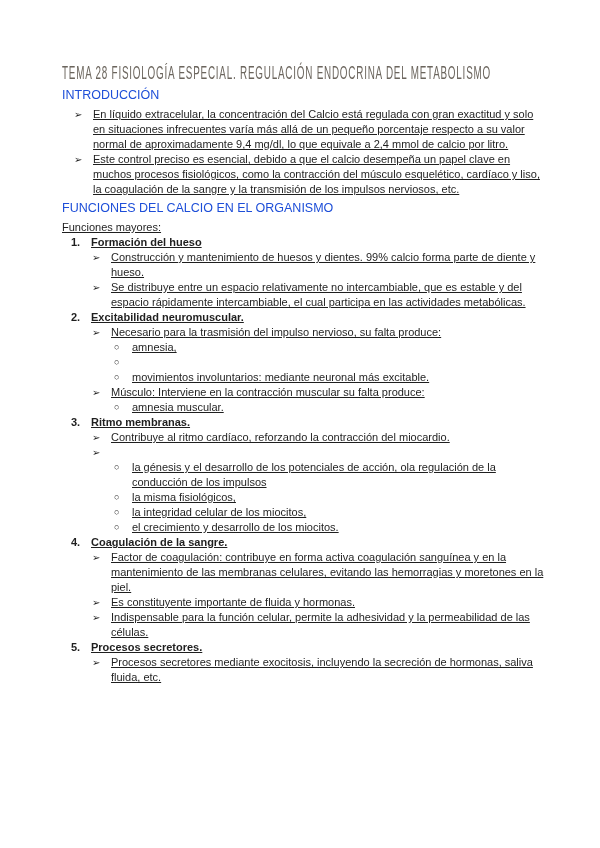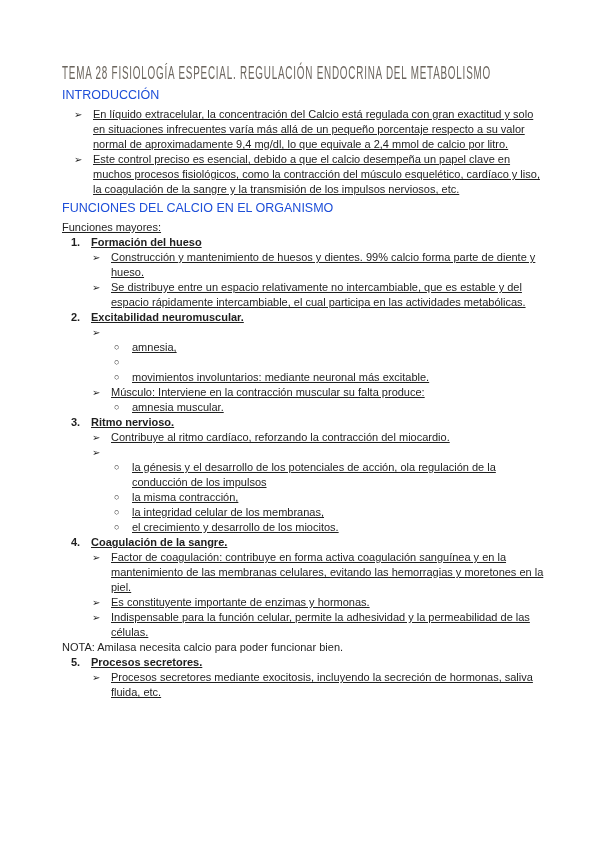--- a/index.html
+++ b/index.html
@@ -117,20 +117,21 @@
     <span class="txt">Se distribuye entre un espacio relativamente no intercambiable, que es estable y del espacio rápidamente intercambiable, el cual participa en las actividades metabólicas.</span>
   </div>
 
   <div class="line numbered">
     <span class="num-marker">2.</span>
     <span class="txt">Excitabilidad neuromuscular.</span>
   </div>
 
   <div class="line arrow2">
     <span class="marker">➢</span>
+    <span class="txt">Necesario para la trasmisión del impulso nervioso, su falta produce:</span>
   </div>
 
   <div class="line circle">
     <span class="marker">○</span>
     <span class="txt">amnesia,</span>
   </div>
 
   <div class="line circle">
     <span class="marker">○</span>
   </div>
@@ -145,73 +146,72 @@
     <span class="txt">Músculo: Interviene en la contracción muscular su falta produce:</span>
   </div>
 
   <div class="line circle">
     <span class="marker">○</span>
     <span class="txt">amnesia muscular.</span>
   </div>
 
   <div class="line numbered">
     <span class="num-marker">3.</span>
-    <span class="txt">Ritmo nervioso.</span>
+    <span class="txt">Ritmo membranas.</span>
   </div>
 
   <div class="line arrow2">
     <span class="marker">➢</span>
     <span class="txt">Contribuye al ritmo cardíaco, reforzando la contracción del miocardio.</span>
   </div>
 
   <div class="line arrow2">
     <span class="marker">➢</span>
   </div>
 
   <div class="line circle">
     <span class="marker">○</span>
     <span class="txt">la génesis y el desarrollo de los potenciales de acción, ola regulación de la conducción de los impulsos</span>
   </div>
 
   <div class="line circle">
     <span class="marker">○</span>
-    <span class="txt">la misma contracción,</span>
-  </div>
-
-  <div class="line circle">
-    <span class="marker">○</span>
-    <span class="txt">la integridad celular de los membranas,</span>
+    <span class="txt">la misma fisiológicos,</span>
+  </div>
+
+  <div class="line circle">
+    <span class="marker">○</span>
+    <span class="txt">la integridad celular de los miocitos,</span>
   </div>
 
   <div class="line circle">
     <span class="marker">○</span>
     <span class="txt">el crecimiento y desarrollo de los miocitos.</span>
   </div>
 
   <div class="line numbered">
     <span class="num-marker">4.</span>
     <span class="txt">Coagulación de la sangre.</span>
   </div>
 
   <div class="line arrow2">
     <span class="marker">➢</span>
     <span class="txt">Factor de coagulación: contribuye en forma activa coagulación sanguínea y en la mantenimiento de las membranas celulares, evitando las hemorragias y moretones en la piel.</span>
   </div>
 
   <div class="line arrow2">
     <span class="marker">➢</span>
-    <span class="txt">Es constituyente importante de enzimas y hormonas.</span>
+    <span class="txt">Es constituyente importante de fluida y hormonas.</span>
   </div>
 
   <div class="line arrow2">
     <span class="marker">➢</span>
     <span class="txt">Indispensable para la función celular, permite la adhesividad y la permeabilidad de las células.</span>
   </div>
 
-  <div class="note-line"><span class="note-label">NOTA:</span><span> Amilasa necesita calcio para poder funcionar bien.</span></div>
 
   <div class="line numbered">
     <span class="num-marker">5.</span>
     <span class="txt">Procesos secretores.</span>
   </div>
 
   <div class="line arrow2">
     <span class="marker">➢</span>
     <span class="txt">Procesos secretores mediante exocitosis, incluyendo la secreción de hormonas, saliva fluida, etc.</span>
   </div>

